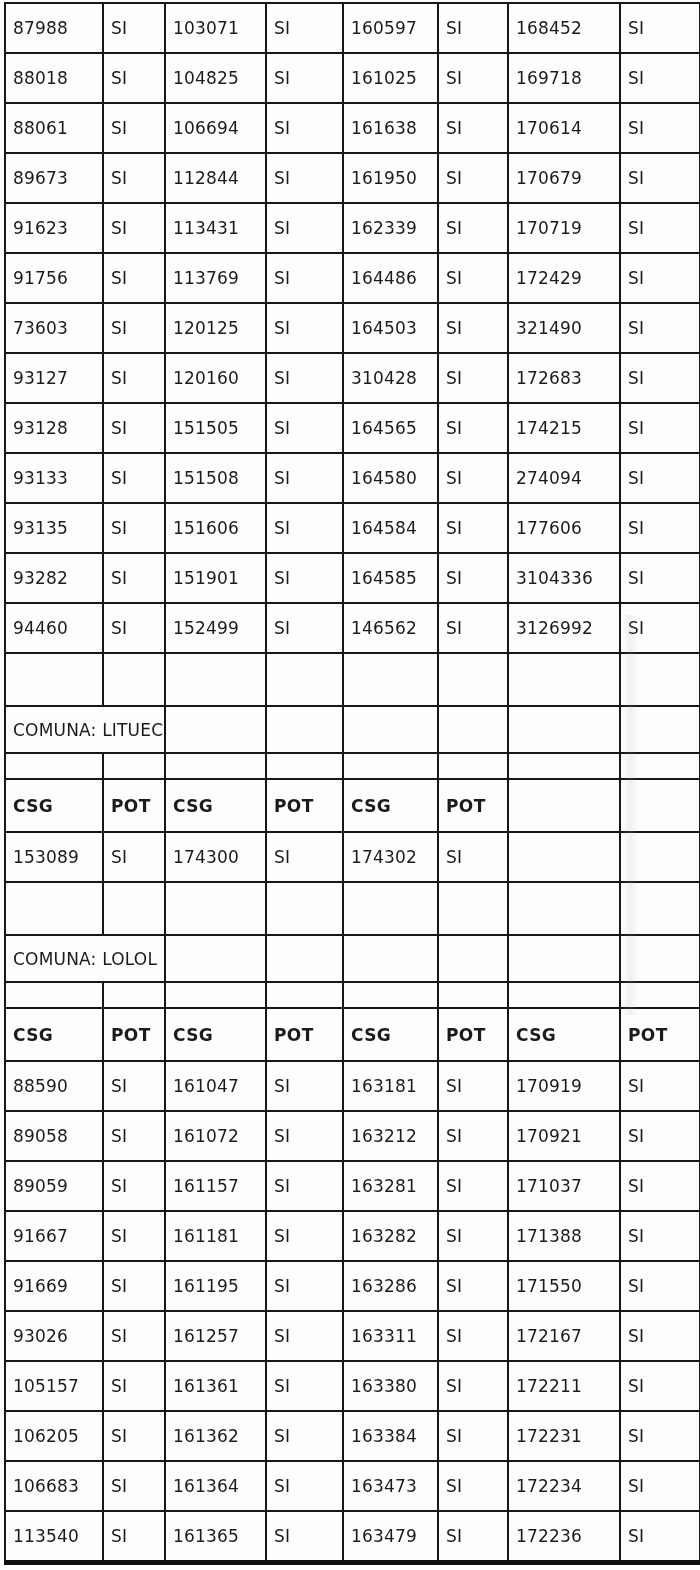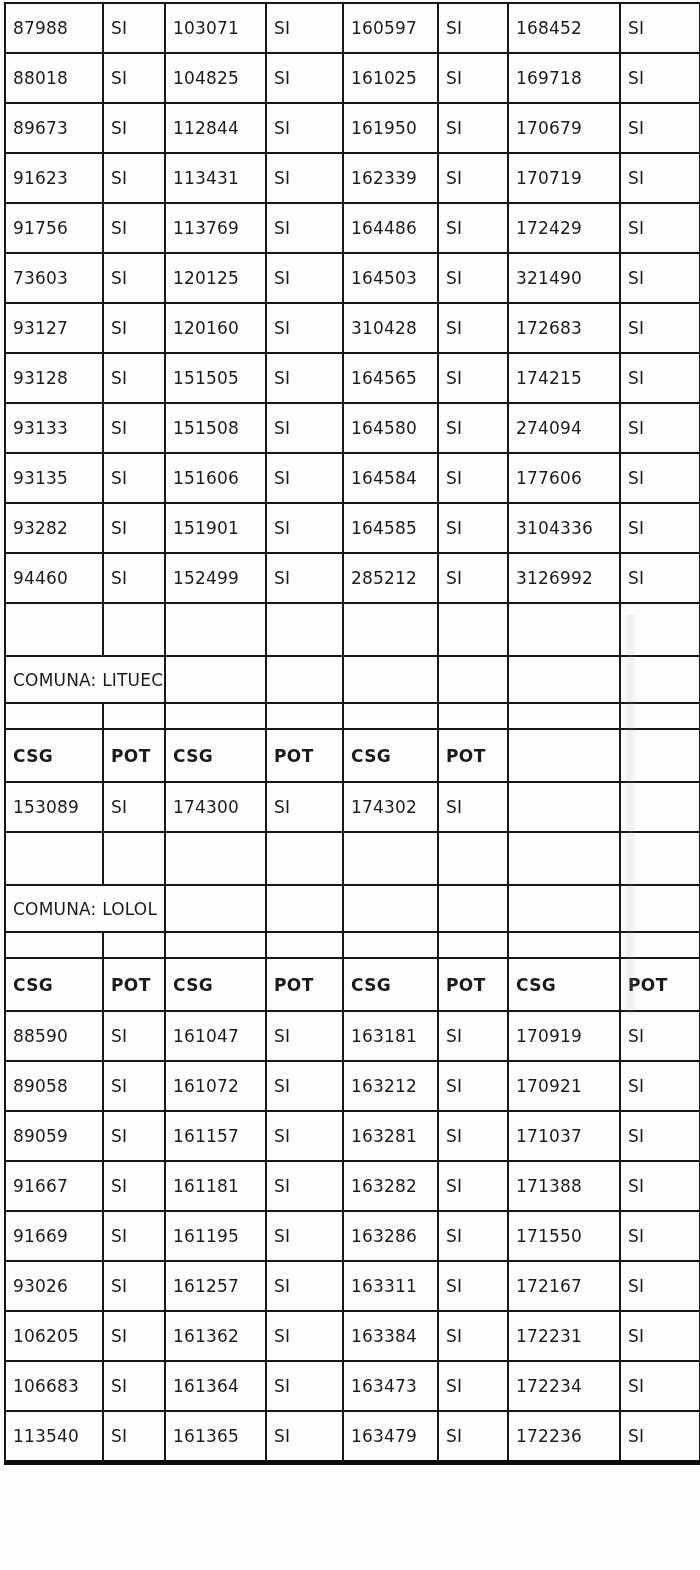--- a/index.html
+++ b/index.html
@@ -85,20 +85,30 @@
           <td>88018</td>
           <td>SI</td>
           <td>104825</td>
           <td>SI</td>
           <td>161025</td>
           <td>SI</td>
           <td>169718</td>
           <td>SI</td>
         </tr>
         <tr class="row-data">
+          <td>88061</td>
+          <td>SI</td>
+          <td>106694</td>
+          <td>SI</td>
+          <td>161638</td>
+          <td>SI</td>
+          <td>170614</td>
+          <td>SI</td>
+        </tr>
+        <tr class="row-data">
           <td>89673</td>
           <td>SI</td>
           <td>112844</td>
           <td>SI</td>
           <td>161950</td>
           <td>SI</td>
           <td>170679</td>
           <td>SI</td>
         </tr>
         <tr class="row-data">
@@ -179,21 +189,21 @@
           <td>164585</td>
           <td>SI</td>
           <td>3104336</td>
           <td>SI</td>
         </tr>
         <tr class="row-data">
           <td>94460</td>
           <td>SI</td>
           <td>152499</td>
           <td>SI</td>
-          <td>285212</td>
+          <td>146562</td>
           <td>SI</td>
           <td>3126992</td>
           <td>SI</td>
         </tr>
         <tr class="row-empty">
           <td></td>
           <td></td>
           <td></td>
           <td></td>
           <td></td>
@@ -330,20 +340,30 @@
           <td>SI</td>
         </tr>
         <tr class="row-data">
           <td>93026</td>
           <td>SI</td>
           <td>161257</td>
           <td>SI</td>
           <td>163311</td>
           <td>SI</td>
           <td>172167</td>
+          <td>SI</td>
+        </tr>
+        <tr class="row-data">
+          <td>105157</td>
+          <td>SI</td>
+          <td>161361</td>
+          <td>SI</td>
+          <td>163380</td>
+          <td>SI</td>
+          <td>172211</td>
           <td>SI</td>
         </tr>
         <tr class="row-data">
           <td>106205</td>
           <td>SI</td>
           <td>161362</td>
           <td>SI</td>
           <td>163384</td>
           <td>SI</td>
           <td>172231</td>

